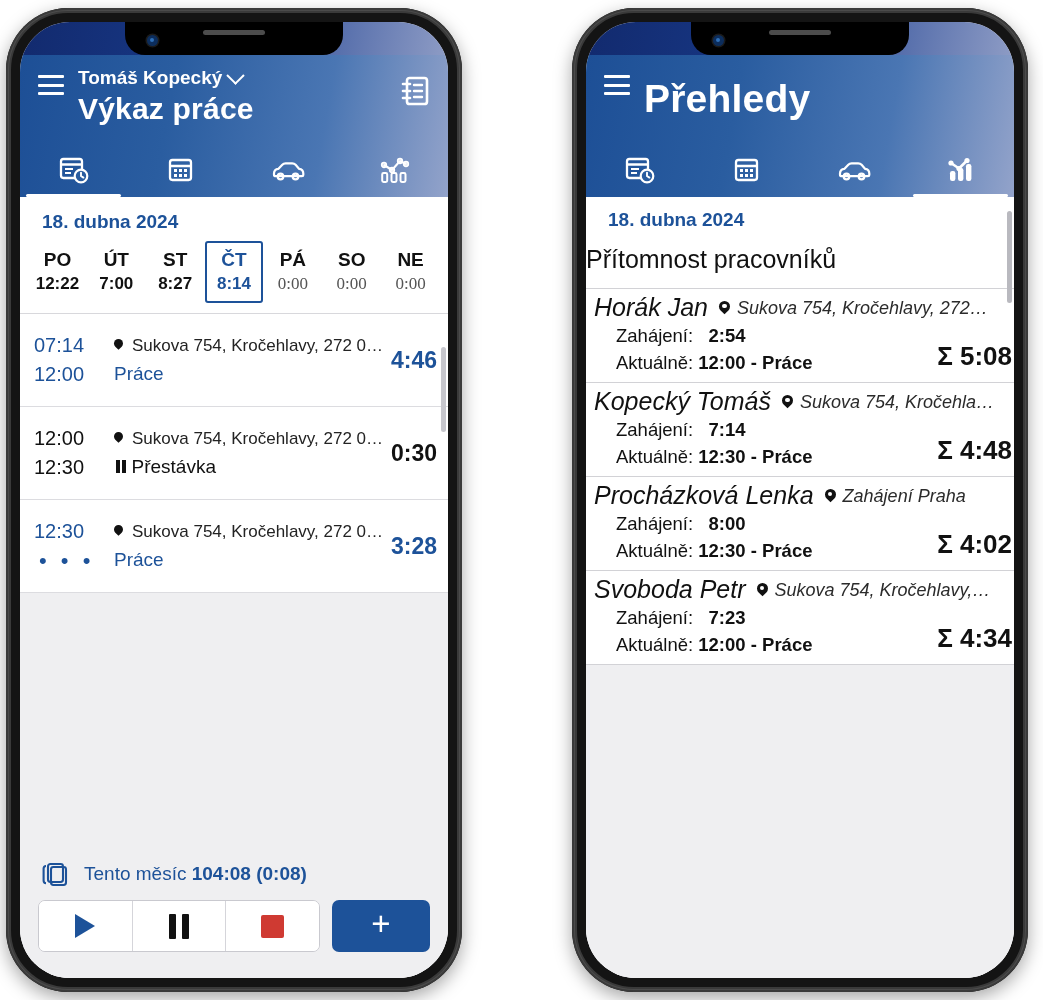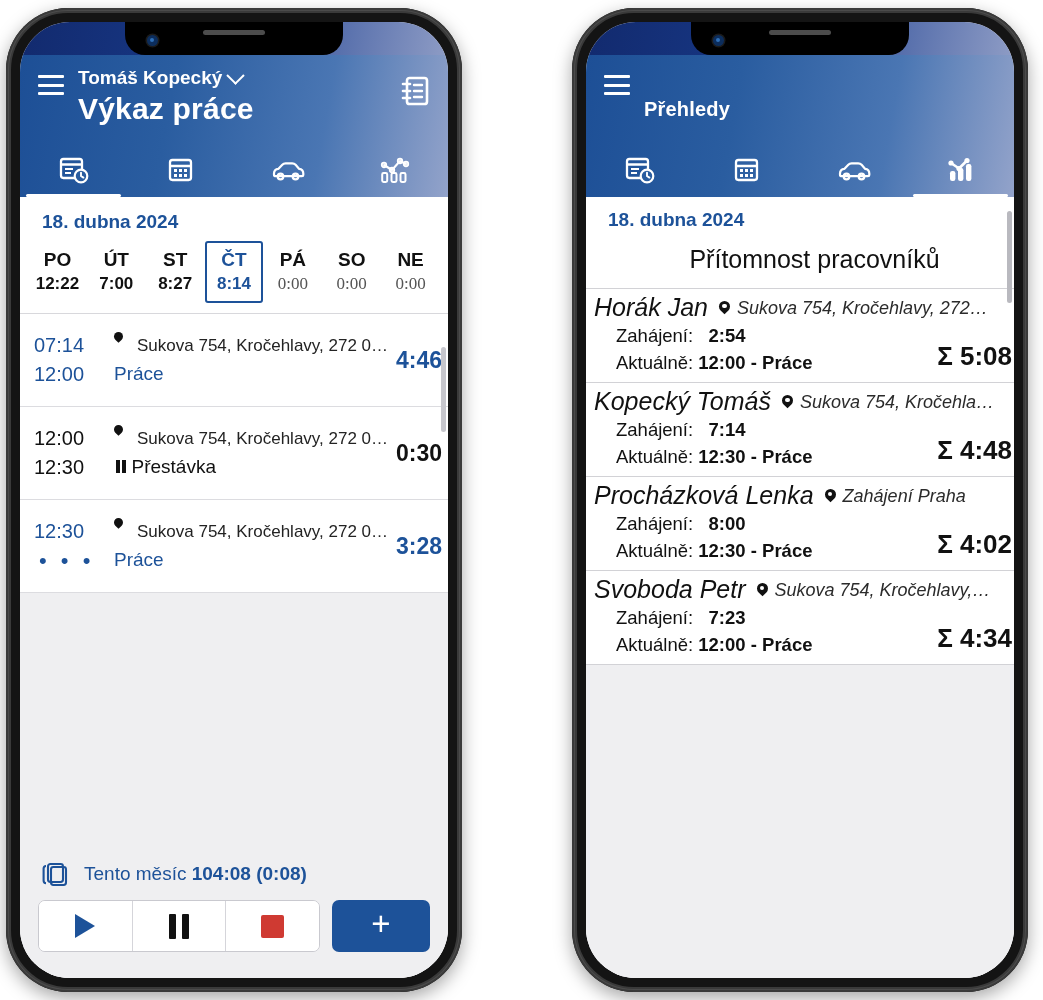--- a/index.html
+++ b/index.html
@@ -120,21 +120,21 @@
     border-right: 2.4px solid #fff;
     border-bottom: 2.4px solid #fff;
     transform: rotate(45deg) translate(-2px,-2px);
   }
   .page-title {
     font-size: 30px; font-weight: bold;
     line-height: 36px;
     letter-spacing: .2px;
     margin-top: 2px;
   }
-  .page-title.solo { margin-top: 28px; font-size: 20px; }
+  .page-title.solo { margin-top: 18px; font-size: 39px; }
 
   .appbar-action { margin-top: 12px; flex: 0 0 auto; }
 
   
   .tabs {
     display: flex;
     height: 54px;
     align-items: center;
   }
   .tab {
@@ -218,21 +218,21 @@
     font-size: 22px;
     color: #1d5299;
     padding-left: 5px;
   }
   .entry .mid { flex: 1 1 auto; padding-left: 6px; }
   .entry .addr {
     font-size: 17px;
     color: #232323;
     line-height: 27px;
     white-space: nowrap;
-    display: flex; align-items: flex-start; gap: 14px;
+    display: flex; align-items: center; gap: 9px;
   }
   .entry .kind {
     font-size: 19px;
     line-height: 29px;
     color: #111;
     display: flex; align-items: center; gap: 6px;
     padding-left: 2px;
   }
   .entry .kind.work { color: #1d5299; padding-left: 0; }
   .entry .dur {
@@ -322,25 +322,23 @@
     background: #fff;
     padding: 12px 0 14px 0;
     border-bottom: 1px solid #d2d2d6;
   }
   .ov-head .date {
     color: #1d5299;
     font-size: 19px; font-weight: bold;
     padding-left: 22px;
   }
   .ov-head .ttl {
-    text-align: center;
     font-size: 25px;
     color: #111;
     margin-top: 14px;
-    margin-left: 29px;
   }
   .emp {
     background: #fff;
     border-bottom: 1px solid #d2d2d6;
     padding: 4px 0 6px 8px;
     position: relative;
     min-height: 91px;
   }
   .emp-top {
     display: flex; align-items: baseline; gap: 10px;

